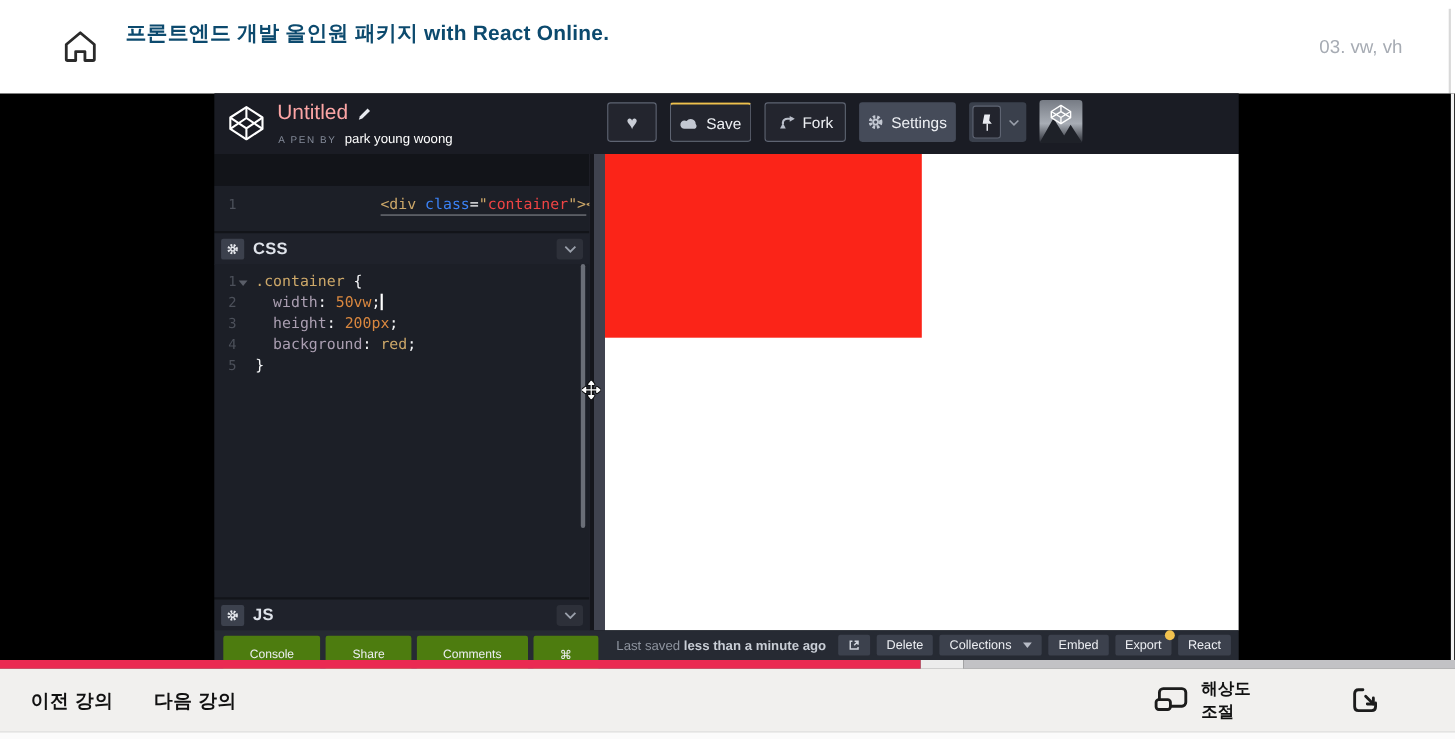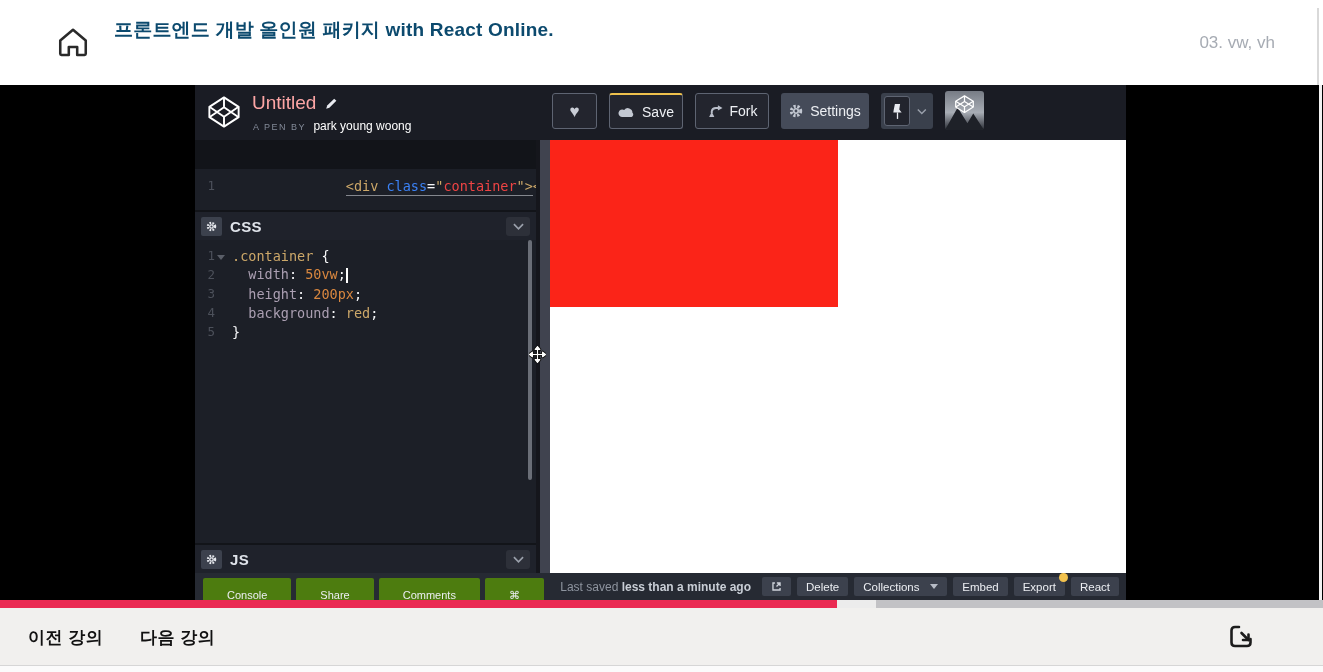--- a/index.html
+++ b/index.html
@@ -317,20 +317,30 @@
       <div id="progress-played" style="width: 63.3%;"></div>
       <div id="progress-buffered" style="width: 2.9%;"></div>
       <div id="progress-rest"></div>
     </div>
   </div>
 
   <div id="bottombar" class="abs">
     <div id="prev-lecture" class="navlink">이전 강의</div>
     <div id="next-lecture" class="navlink">다음 강의</div>
 
+    <div id="resolution-control">
+      <svg width="31" height="26" viewBox="0 0 31 26" fill="none" stroke="#1c1c1c" stroke-width="2.6" stroke-linejoin="round">
+        <rect x="5" y="2" width="24" height="16" rx="3.5"></rect>
+        <rect x="2" y="12" width="13" height="9" rx="2.5" fill="#f1f0ee"></rect>
+      </svg>
+      <div id="resolution-label">
+        <div>해상도</div>
+        <div>조절</div>
+      </div>
+    </div>
 
     <div id="fullscreen-btn">
       <svg width="29" height="26" viewBox="0 0 29 26" fill="none" stroke="#1c1c1c" stroke-width="2.6" stroke-linecap="round" stroke-linejoin="round">
         <path d="M11 3 H7 Q3.5 3 3.5 6.5 V18.5 Q3.5 22 7 22 H19 Q22.5 22 22.5 18.5 V15"></path>
         <path d="M13.5 9 L20.5 16"></path>
         <path d="M20.5 10.5 V16 H15"></path>
       </svg>
     </div>
   </div>
   <div id="page-bottom" class="abs"></div>

